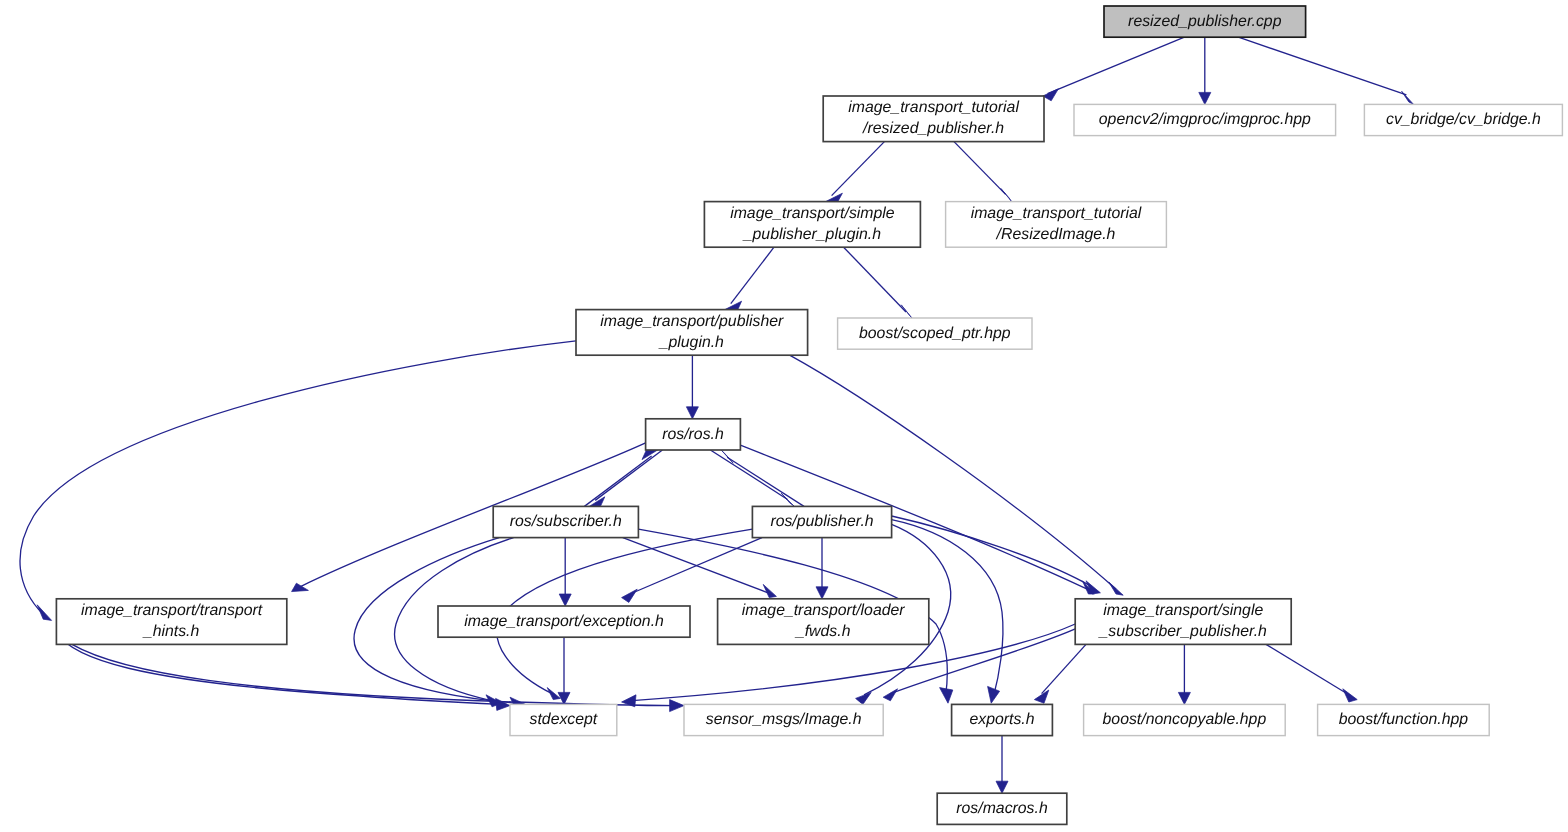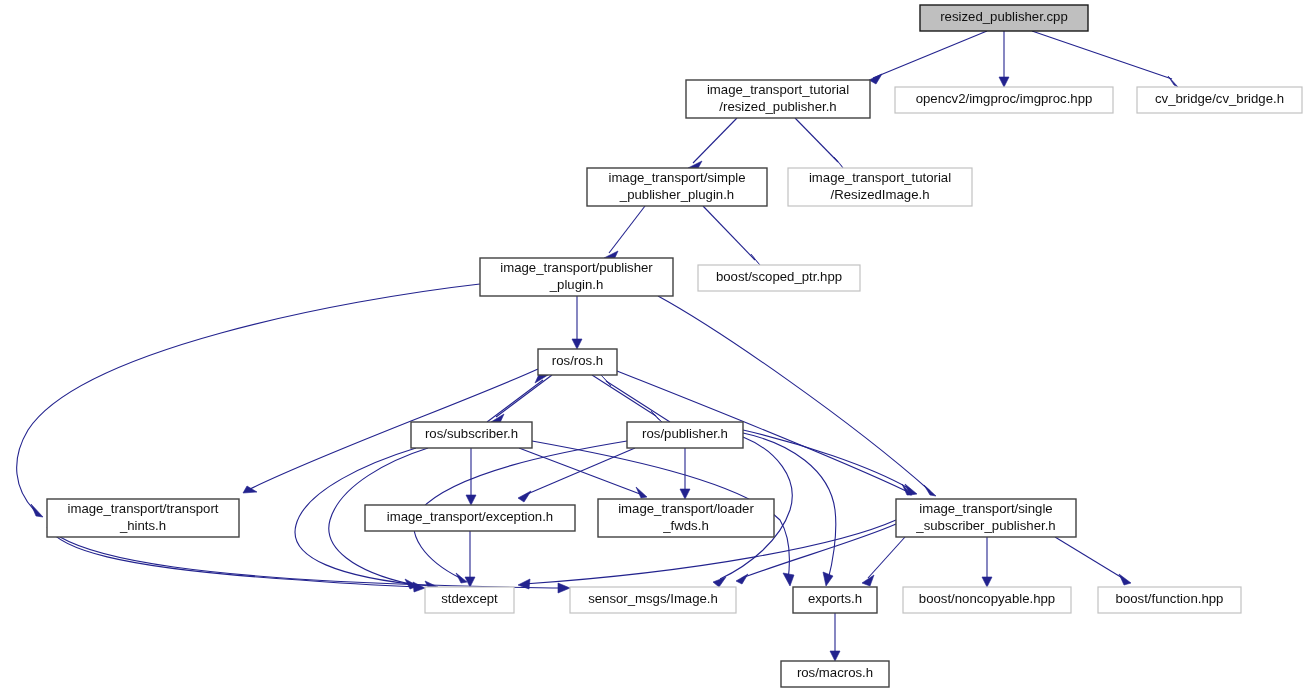--- a/index.html
+++ b/index.html
@@ -10,20 +10,21 @@
   body {
     width: 1307px;
     height: 693px;
     overflow: hidden;
     font-family: "Liberation Sans", sans-serif;
   }
   #graph-root {
     position: relative;
     width: 1307px;
     height: 648px;
+    font-style: italic;
   }
   svg#dep-graph {
     display: block;
     width: 1307px;
     height: 693px;
   }
   .edge-path {
     fill: none;
     stroke: #23238e;
     stroke-width: 1.1px;

